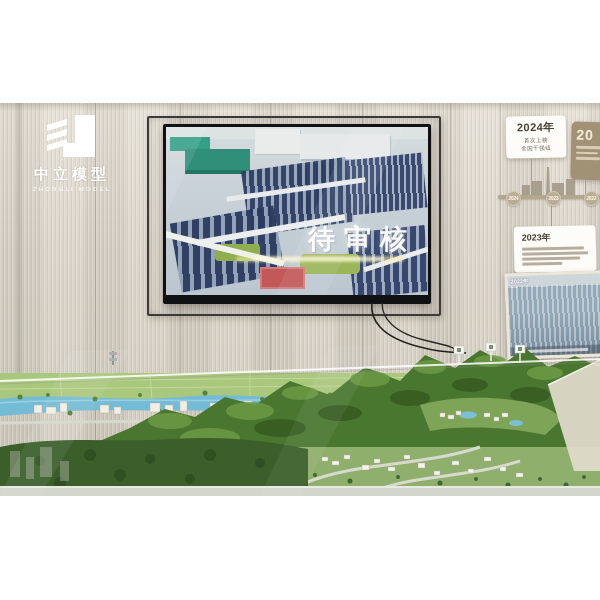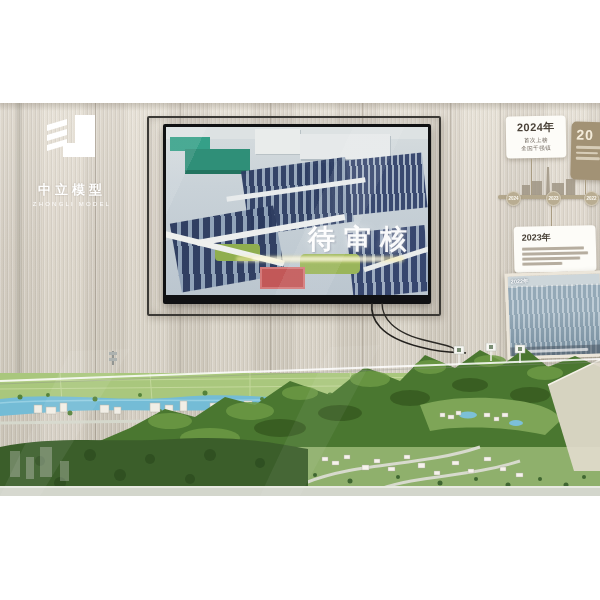--- a/index.html
+++ b/index.html
@@ -10,21 +10,21 @@
     background:
       repeating-linear-gradient(90deg, rgba(255,255,255,.22) 0 1px, rgba(0,0,0,0) 1px 3px, rgba(0,0,0,.05) 3px 4px),
       repeating-linear-gradient(90deg, rgba(0,0,0,.03) 0 42px, rgba(255,255,255,.06) 42px 84px),
       linear-gradient(180deg,#e6e0d5 0%,#dad3c7 38%,#cfc8bb 100%);}
   #photo:before{content:"";position:absolute;left:0;top:0;width:600px;height:8px;
       background:linear-gradient(180deg,rgba(90,80,65,.22),rgba(0,0,0,0));}
   .seam{position:absolute;top:0;width:1px;height:100%;background:rgba(110,100,85,.28);}
   .corner-band{position:absolute;left:16px;top:0;width:6px;height:272px;background:rgba(60,55,45,.12);}
   
   .logo{position:absolute;left:16px;top:10px;width:112px;text-align:center;color:#ffffff;}
-  .logo-cn{font-size:13px;font-weight:bold;letter-spacing:4px;margin-top:18px;
+  .logo-cn{font-size:15px;font-weight:bold;letter-spacing:4px;margin-top:2px;
            text-shadow:0 0 2px rgba(120,110,95,.4);}
   .logo-en{font-size:6px;letter-spacing:2.2px;margin-top:2px;opacity:.95;}
   
   .tv-bracket{position:absolute;left:147px;top:13px;width:290px;height:196px;
       border:2px solid #3c3a36;border-radius:2px;
       box-shadow:inset 0 0 10px rgba(60,50,40,.25), 2px 3px 6px rgba(80,70,55,.25);}
   .tv{position:absolute;left:163px;top:21px;width:268px;height:180px;background:#101113;
       border-radius:2px;box-shadow:0 3px 8px rgba(40,35,25,.4);}
   .screen{position:absolute;left:3px;top:3px;width:262px;height:168px;overflow:hidden;
       background:linear-gradient(180deg,#d6dcde 0%,#c9d2d8 35%,#bbc6cf 100%);}

